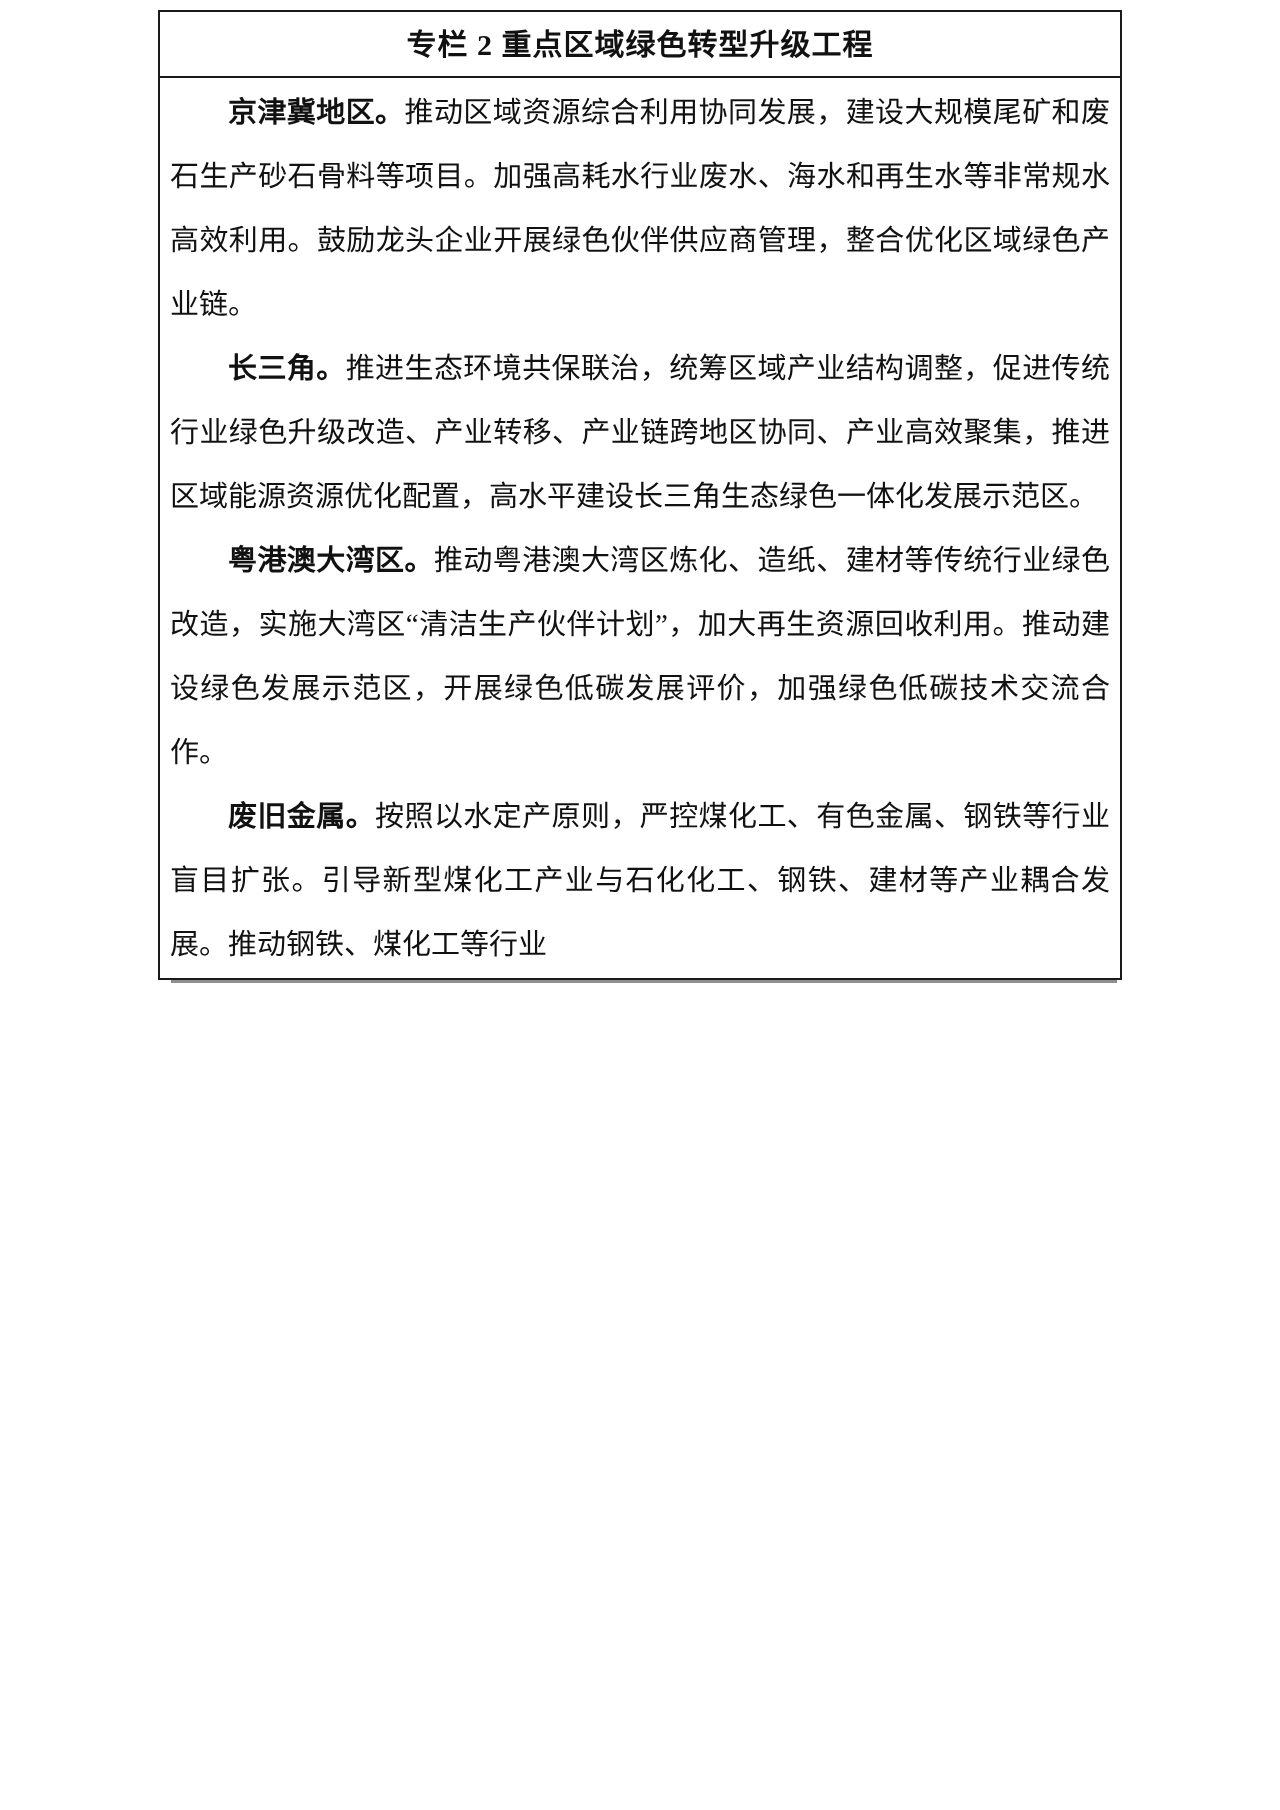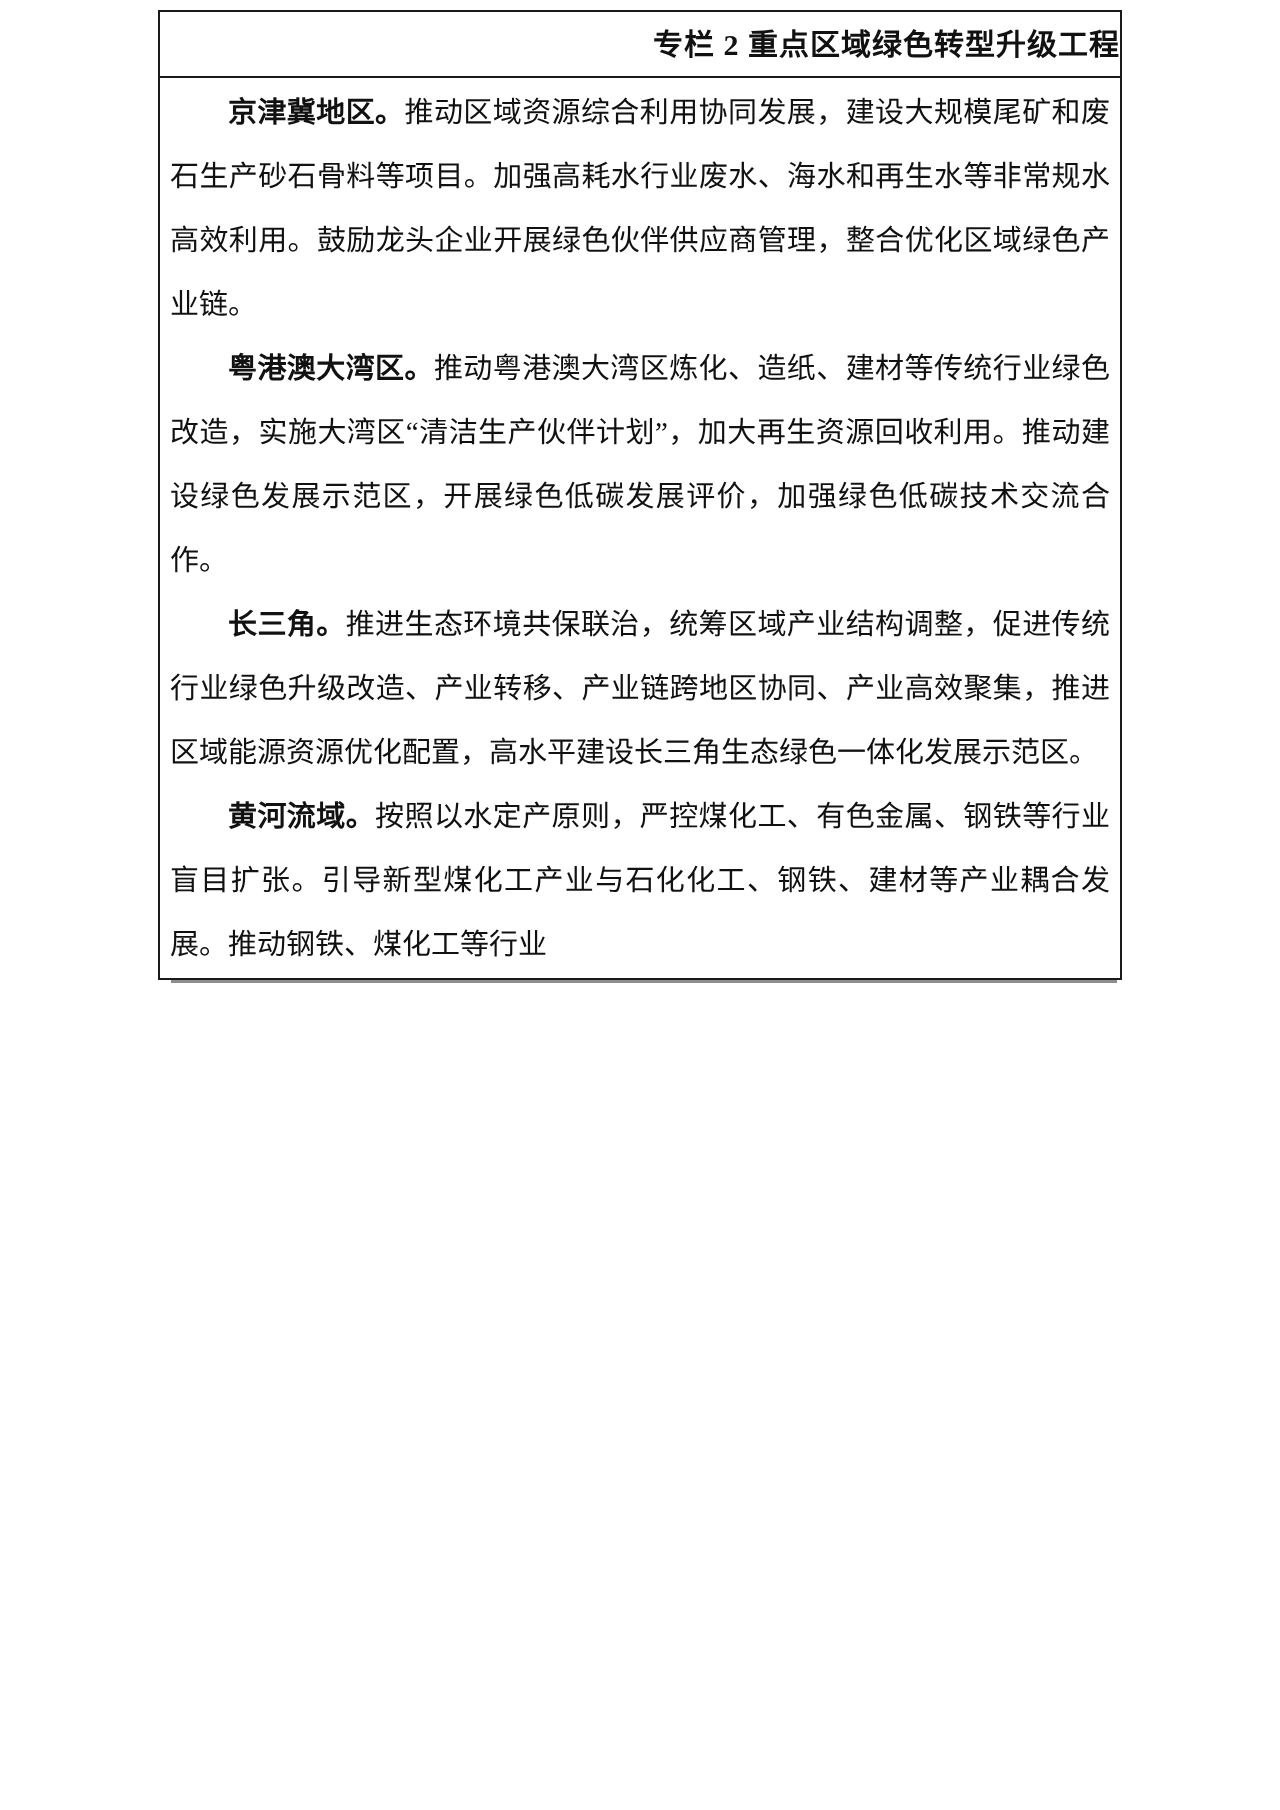--- a/index.html
+++ b/index.html
@@ -32,21 +32,21 @@
   .intro .lead {
     font-weight: bold;
   }
   .panel {
     margin: 10px 158px 0 158px;
     border: 2px solid #1a1a1a;
     box-shadow: 4px 12px 0 -9px #8e8e8e;
     background: #ffffff;
   }
   .panel-title {
-    text-align: right;
+    text-align: center;
     font-weight: bold;
     font-size: 30px;
     line-height: 36px;
     padding: 15px 0 13px 0;
     border-bottom: 2px solid #1a1a1a;
     letter-spacing: 1px;
   }
   .panel-body {
     padding: 2px 10px 2px 10px;
   }
@@ -68,23 +68,23 @@
 
 <div class="page">
 
 
   <div class="panel">
     <div class="panel-title">专栏 2 重点区域绿色转型升级工程</div>
     <div class="panel-body">
 
       <p><span class="sec-heading">京津冀地区。</span><span>推动区域资源综合利用协同发展，建设大规模尾矿和废石生产砂石骨料等项目。加强高耗水行业废水、海水和再生水等非常规水高效利用。鼓励龙头企业开展绿色伙伴供应商管理，整合优化区域绿色产业链。</span></p>
 
+      <p><span class="sec-heading">长三角。</span><span>推进生态环境共保联治，统筹区域产业结构调整，促进传统行业绿色升级改造、产业转移、产业链跨地区协同、产业高效聚集，推进区域能源资源优化配置，高水平建设长三角生态绿色一体化发展示范区。</span></p>
+
       <p><span class="sec-heading">粤港澳大湾区。</span><span>推动粤港澳大湾区炼化、造纸、建材等传统行业绿色改造，实施大湾区“清洁生产伙伴计划”，加大再生资源回收利用。推动建设绿色发展示范区，开展绿色低碳发展评价，加强绿色低碳技术交流合作。</span></p>
 
-      <p><span class="sec-heading">长三角。</span><span>推进生态环境共保联治，统筹区域产业结构调整，促进传统行业绿色升级改造、产业转移、产业链跨地区协同、产业高效聚集，推进区域能源资源优化配置，高水平建设长三角生态绿色一体化发展示范区。</span></p>
 
-
-      <p><span class="sec-heading">黄河流域。</span><span>按照以水定产原则，严控煤化工、有色金属、钢铁等行业盲目扩张。引导新型煤化工产业与石化化工、钢铁、建材等产业耦合发展。推动钢铁、煤化工等行业</span></p>
+      <p><span class="sec-heading">废旧金属。</span><span>按照以水定产原则，严控煤化工、有色金属、钢铁等行业盲目扩张。引导新型煤化工产业与石化化工、钢铁、建材等产业耦合发展。推动钢铁、煤化工等行业</span></p>
 
     </div>
   </div>
 
 </div>
 
 </body></html>

